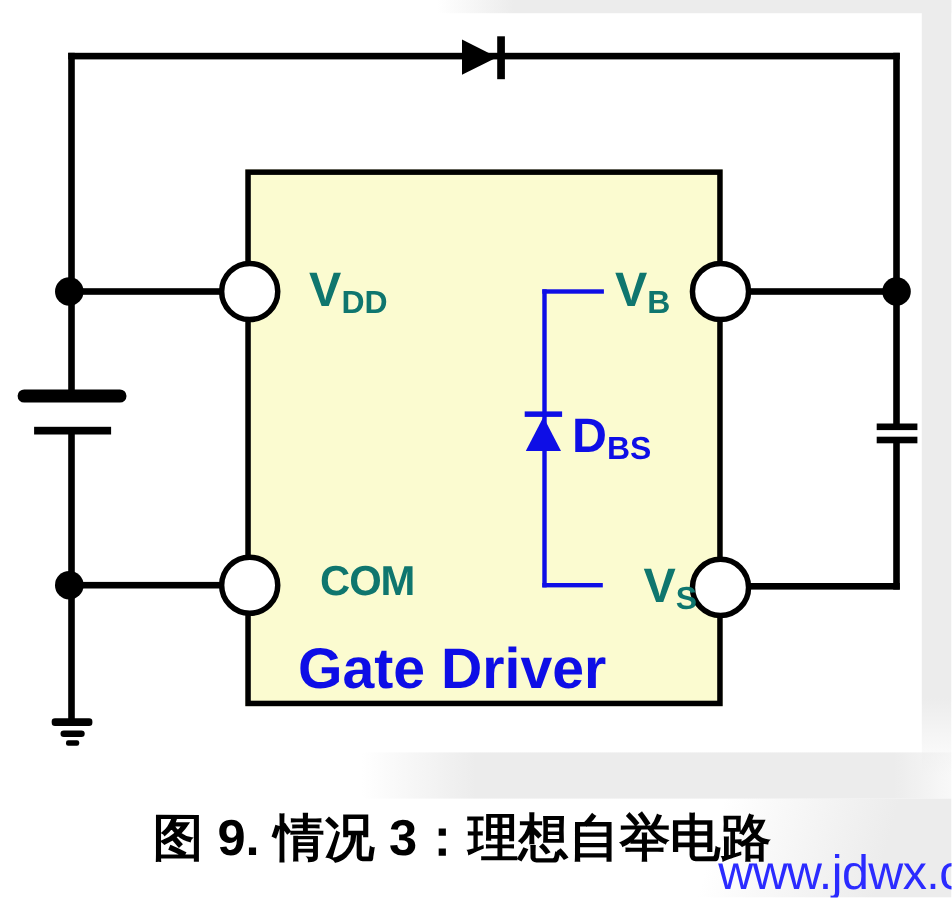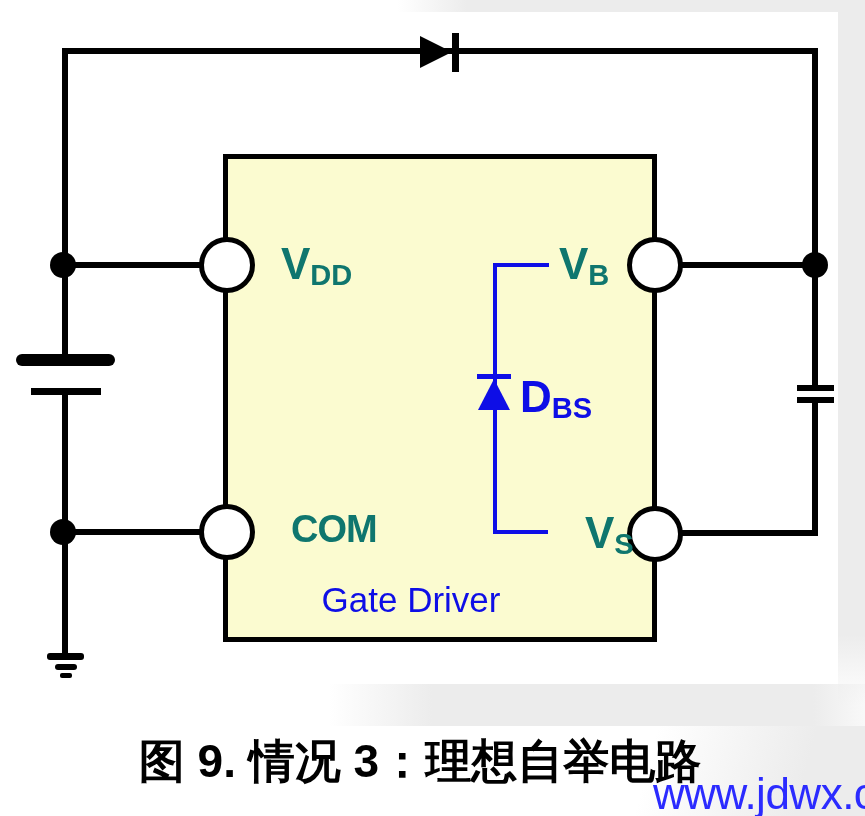--- a/index.html
+++ b/index.html
@@ -46,21 +46,21 @@
     border-left:16px solid transparent;border-right:16px solid transparent;
     border-bottom:31px solid var(--ic-blue);}
 
   
   .lbl{position:absolute;color:#0f766e;font-weight:bold;line-height:1;z-index:5;white-space:nowrap;}
   .lbl sub{font-size:0.66em;vertical-align:-0.22em;letter-spacing:0;}
   .lbl.pin-lbl{font-size:44px;}
   .lbl.com-lbl{font-size:38px;letter-spacing:-1px;text-align:right;}
   .lbl.dbs{font-size:44px;color:var(--ic-blue);margin-left:16px;}
   .ic-name{position:absolute;left:223px;top:582px;width:376px;text-align:center;
-    font-size:35px;font-weight:normal;color:var(--ic-blue);line-height:1;z-index:5;white-space:nowrap;}
+    font-size:52px;font-weight:bold;color:var(--ic-blue);line-height:1;z-index:5;white-space:nowrap;}
   .caption{position:absolute;left:0;top:736px;width:840px;text-align:center;
     font-size:46px;font-weight:bold;color:#000;line-height:1.1;z-index:5;white-space:nowrap;}
   .watermark{position:absolute;left:653px;top:772px;font-size:44px;letter-spacing:-0.5px;
     color:var(--wm-blue);line-height:1;z-index:6;white-space:nowrap;}
 </style>
 </head>
 <body>
 
 <div id="stage">
 

